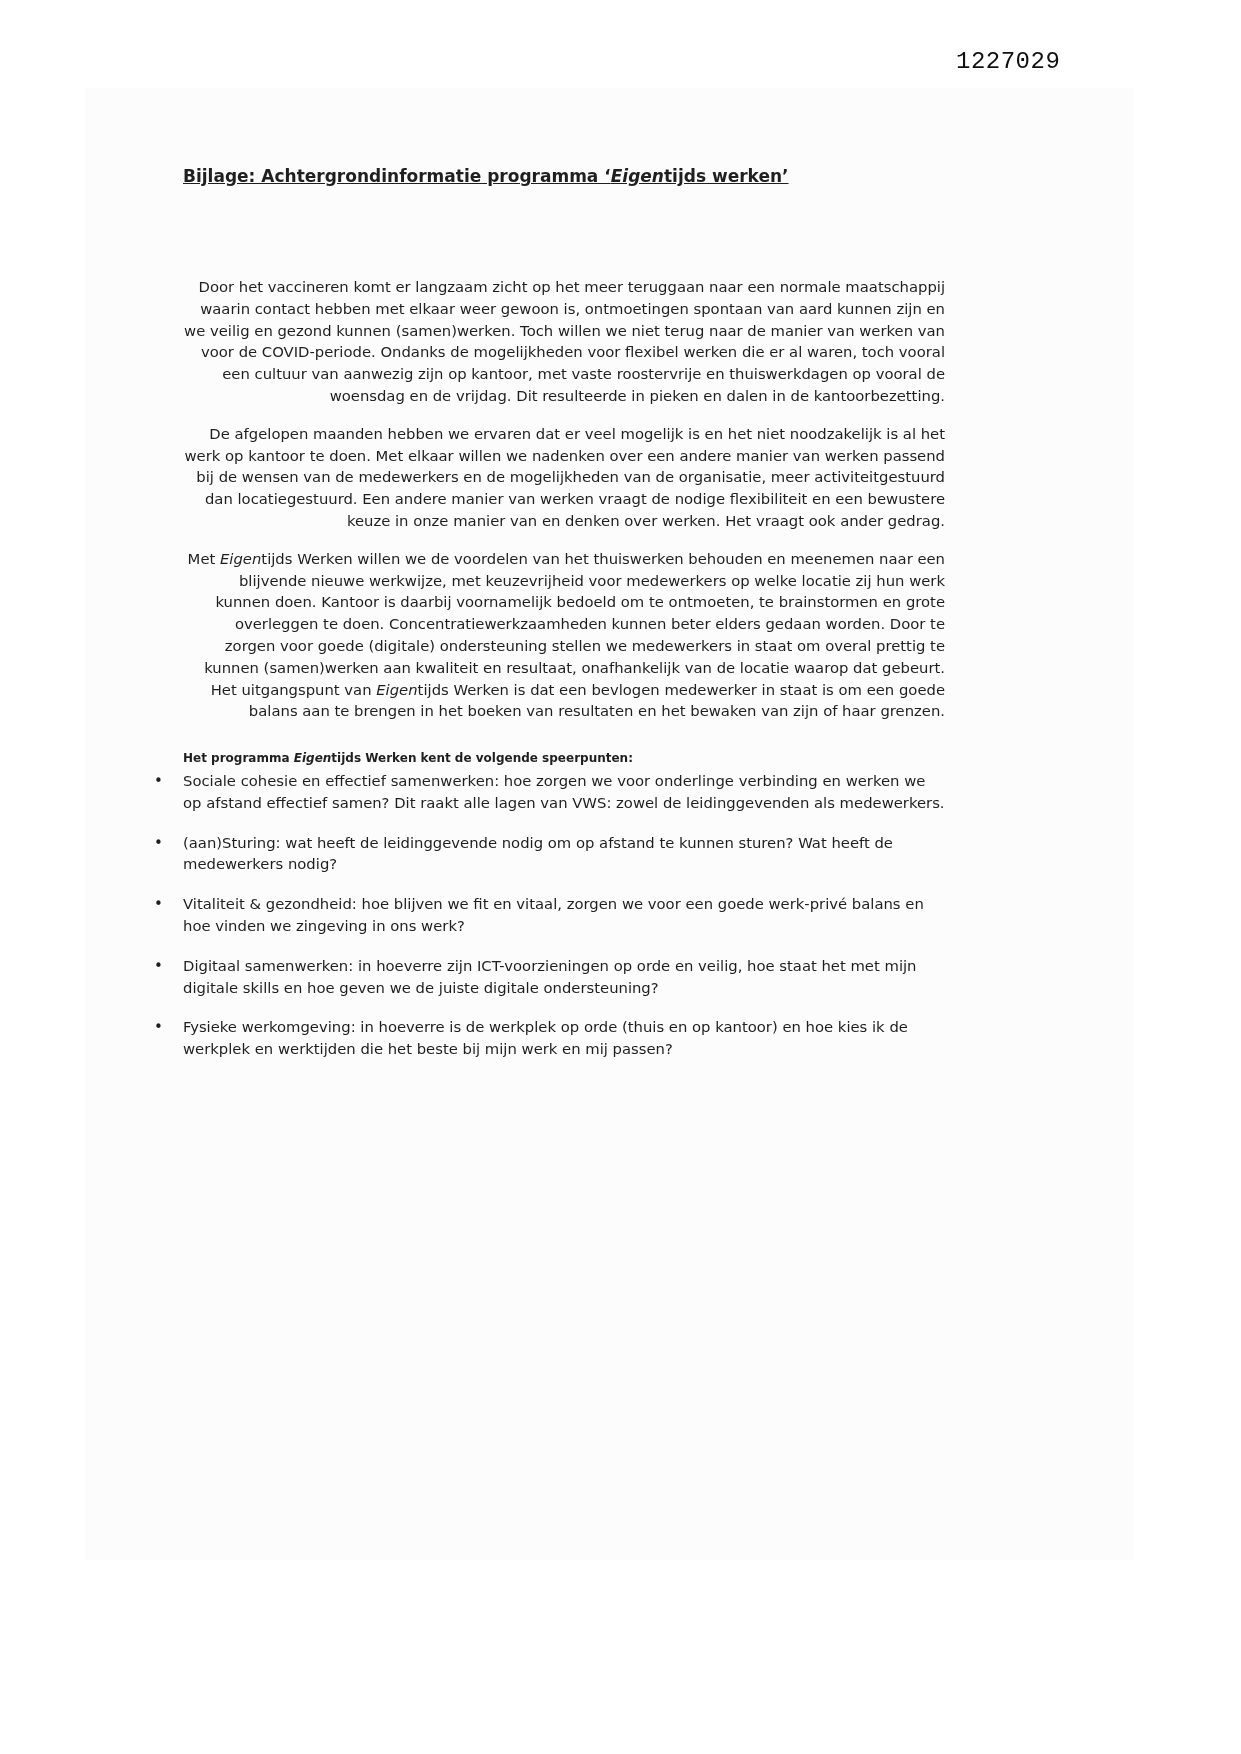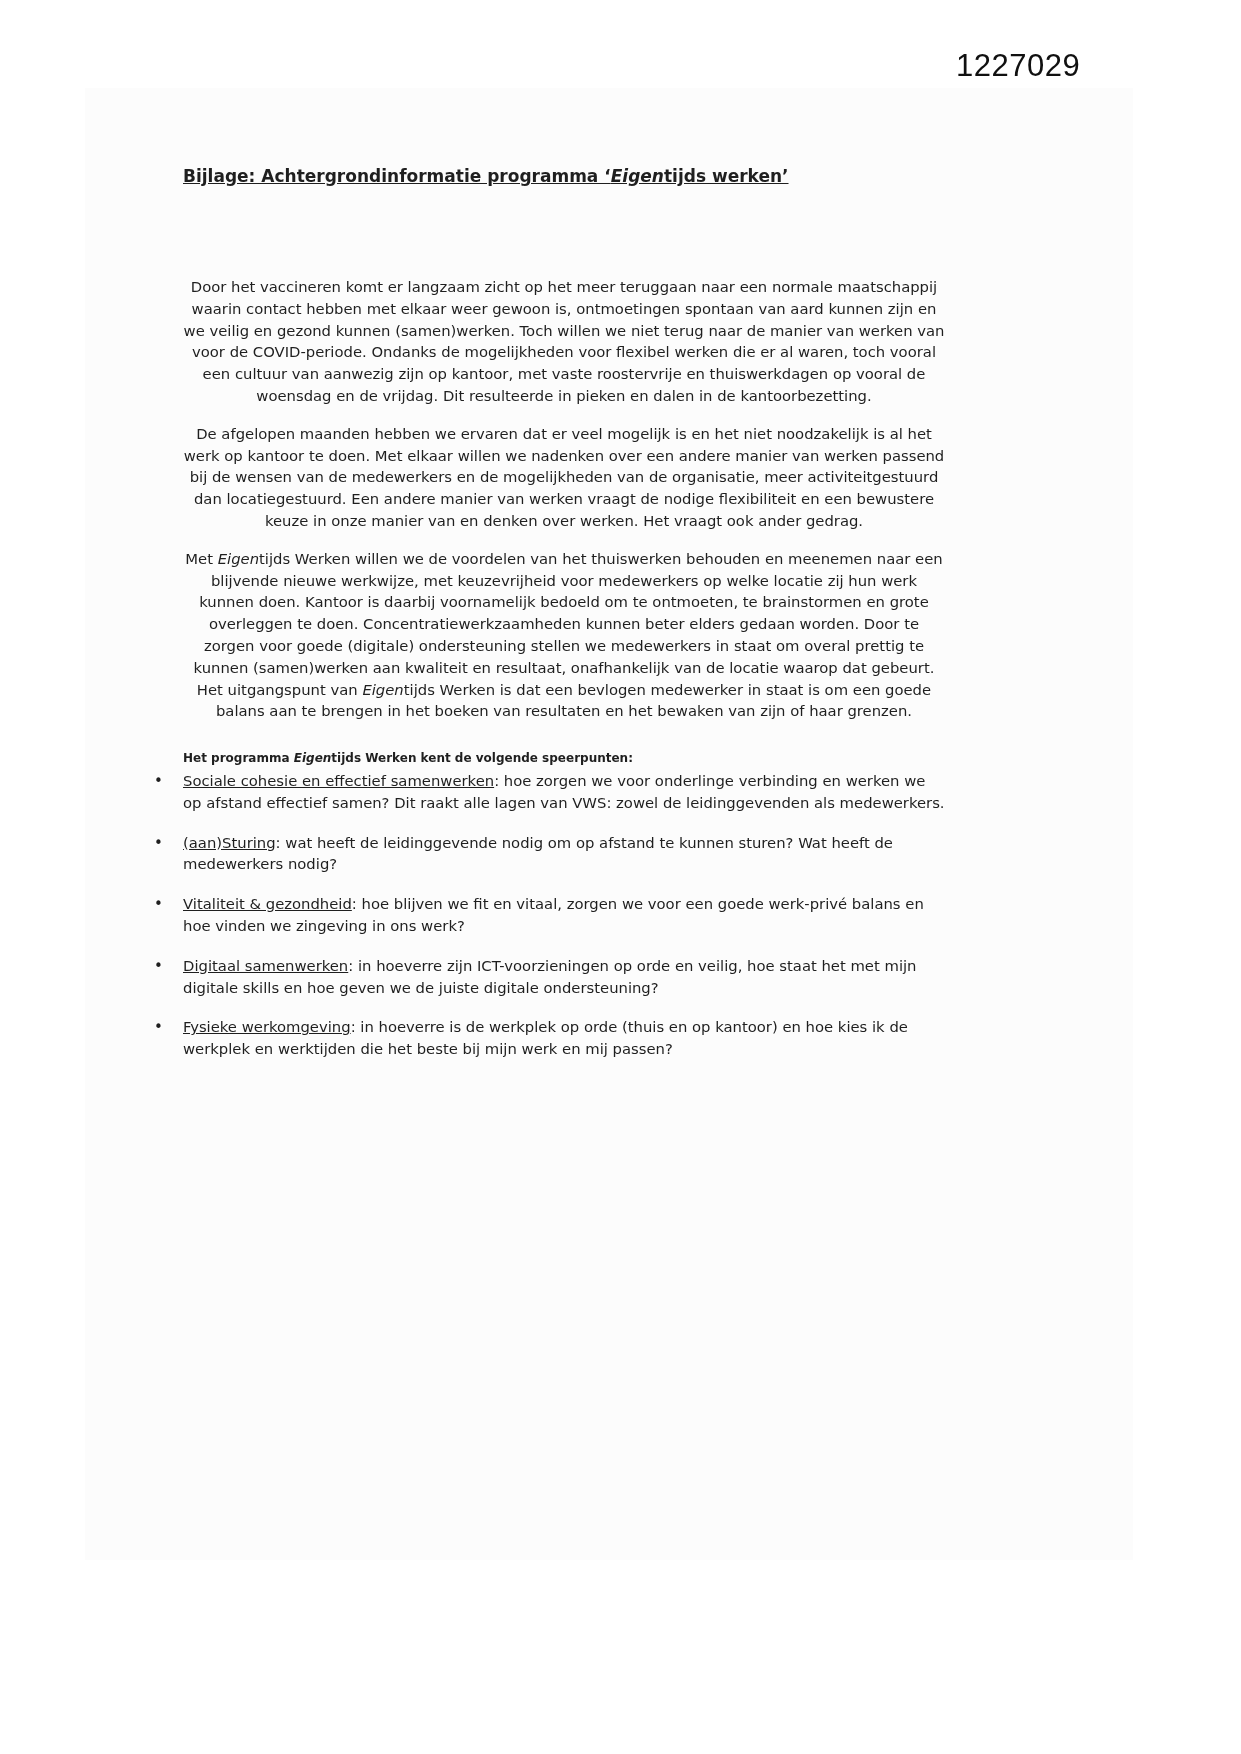--- a/index.html
+++ b/index.html
@@ -20,22 +20,22 @@
     left: 85px;
     top: 88px;
     width: 1048px;
     height: 1472px;
     background: #fcfcfc;
   }
   .doc-number {
     position: absolute;
     left: 956px;
     top: 48px;
-    font-family: Liberation Sans, sans-serif;
-    font-size: 31px;
+    font-family: Liberation Mono, monospace;
+    font-size: 24px;
     letter-spacing: 0.5px;
     color: #101010;
     text-align: center;
   }
   .content {
     position: absolute;
     left: 183px;
     top: 166px;
     width: 762px;
     font-size: 14.8px;
@@ -43,21 +43,21 @@
   }
   .title {
     font-size: 17px;
     font-weight: bold;
     text-decoration: underline;
     margin: 0 0 90px 0;
     line-height: 20px;
   }
   .para {
     margin: 0 0 16px 0;
-    text-align: center;
+    text-align: right;
   }
   .para:last-child { margin-bottom: 6px; }
   .speerpunten-heading {
     font-size: 12px;
     font-weight: bold;
     margin: 26px 0 0 0;
     line-height: 21.8px;
   }
   .bullets {
     list-style: none;
@@ -70,21 +70,21 @@
   }
   .bullet .marker {
     position: absolute;
     left: -29px;
     top: 0;
   }
   .bullet .marker::before {
     content: "\2022";
     font-size: 15px;
   }
-  .bullet .lead { text-decoration: underline; }
+  .bullet .lead { }
   em, .seg-italic { font-style: italic; }
 </style>
 </head>
 <body>
 
 <div class="scan-shade"></div>
 
 <div class="doc-number">1227029</div>
 
 <div class="content">

